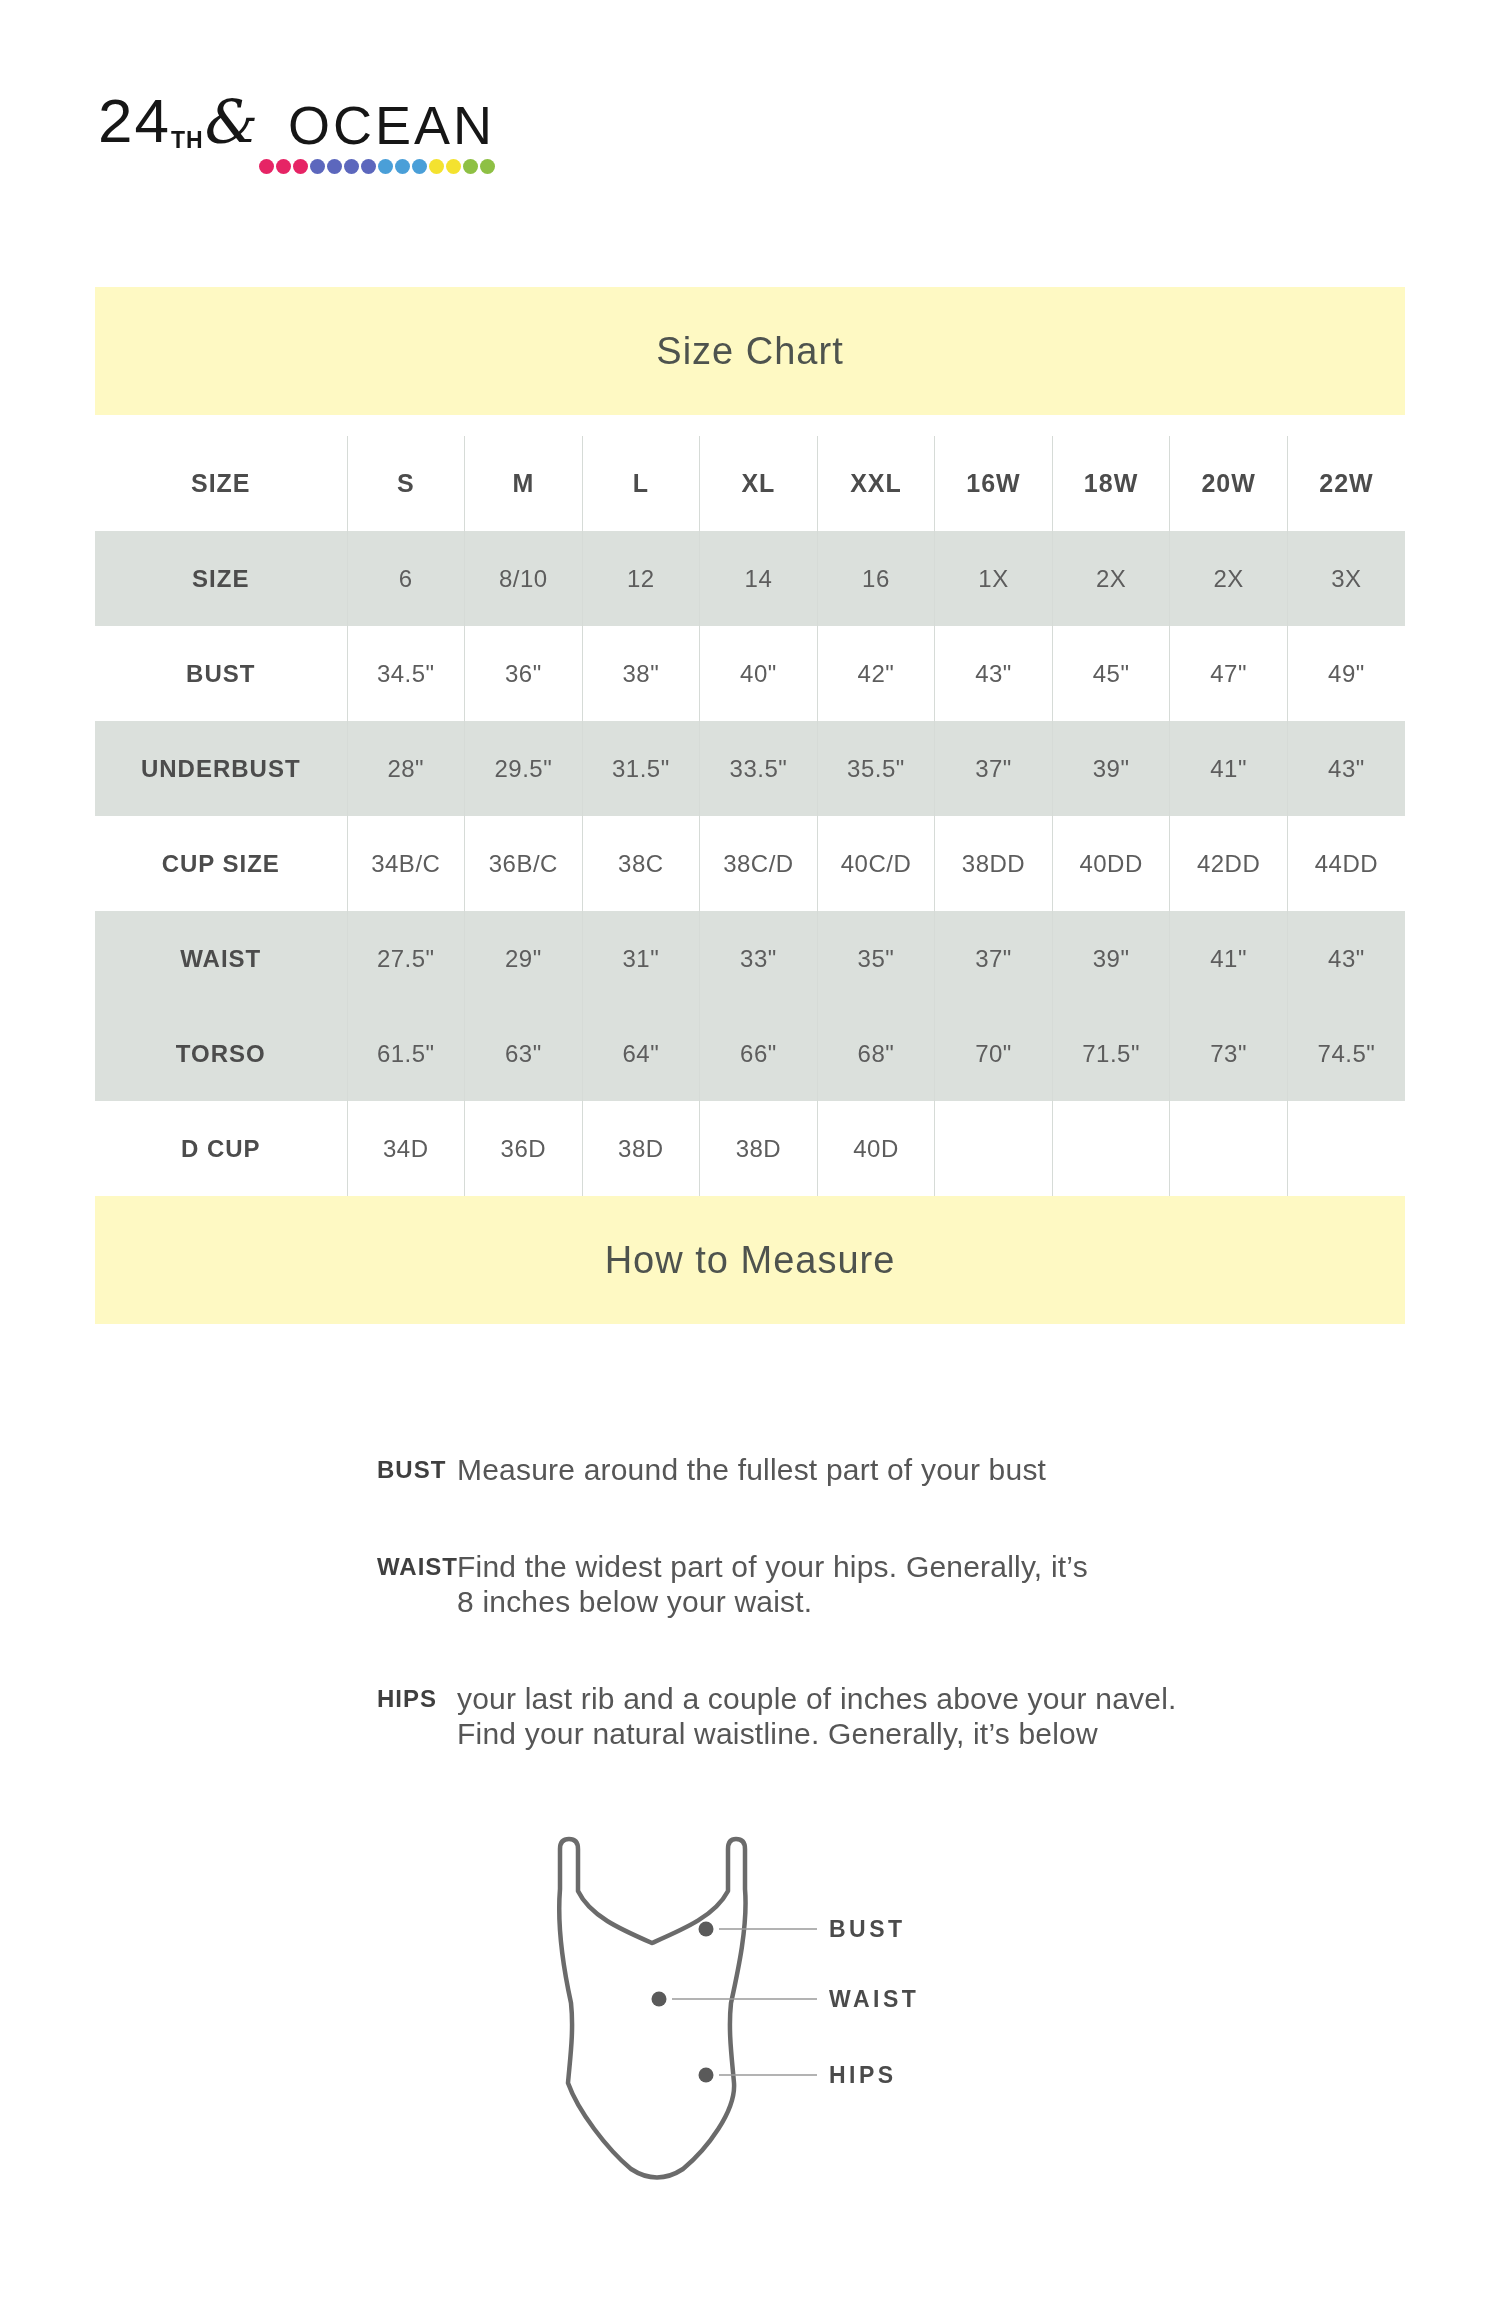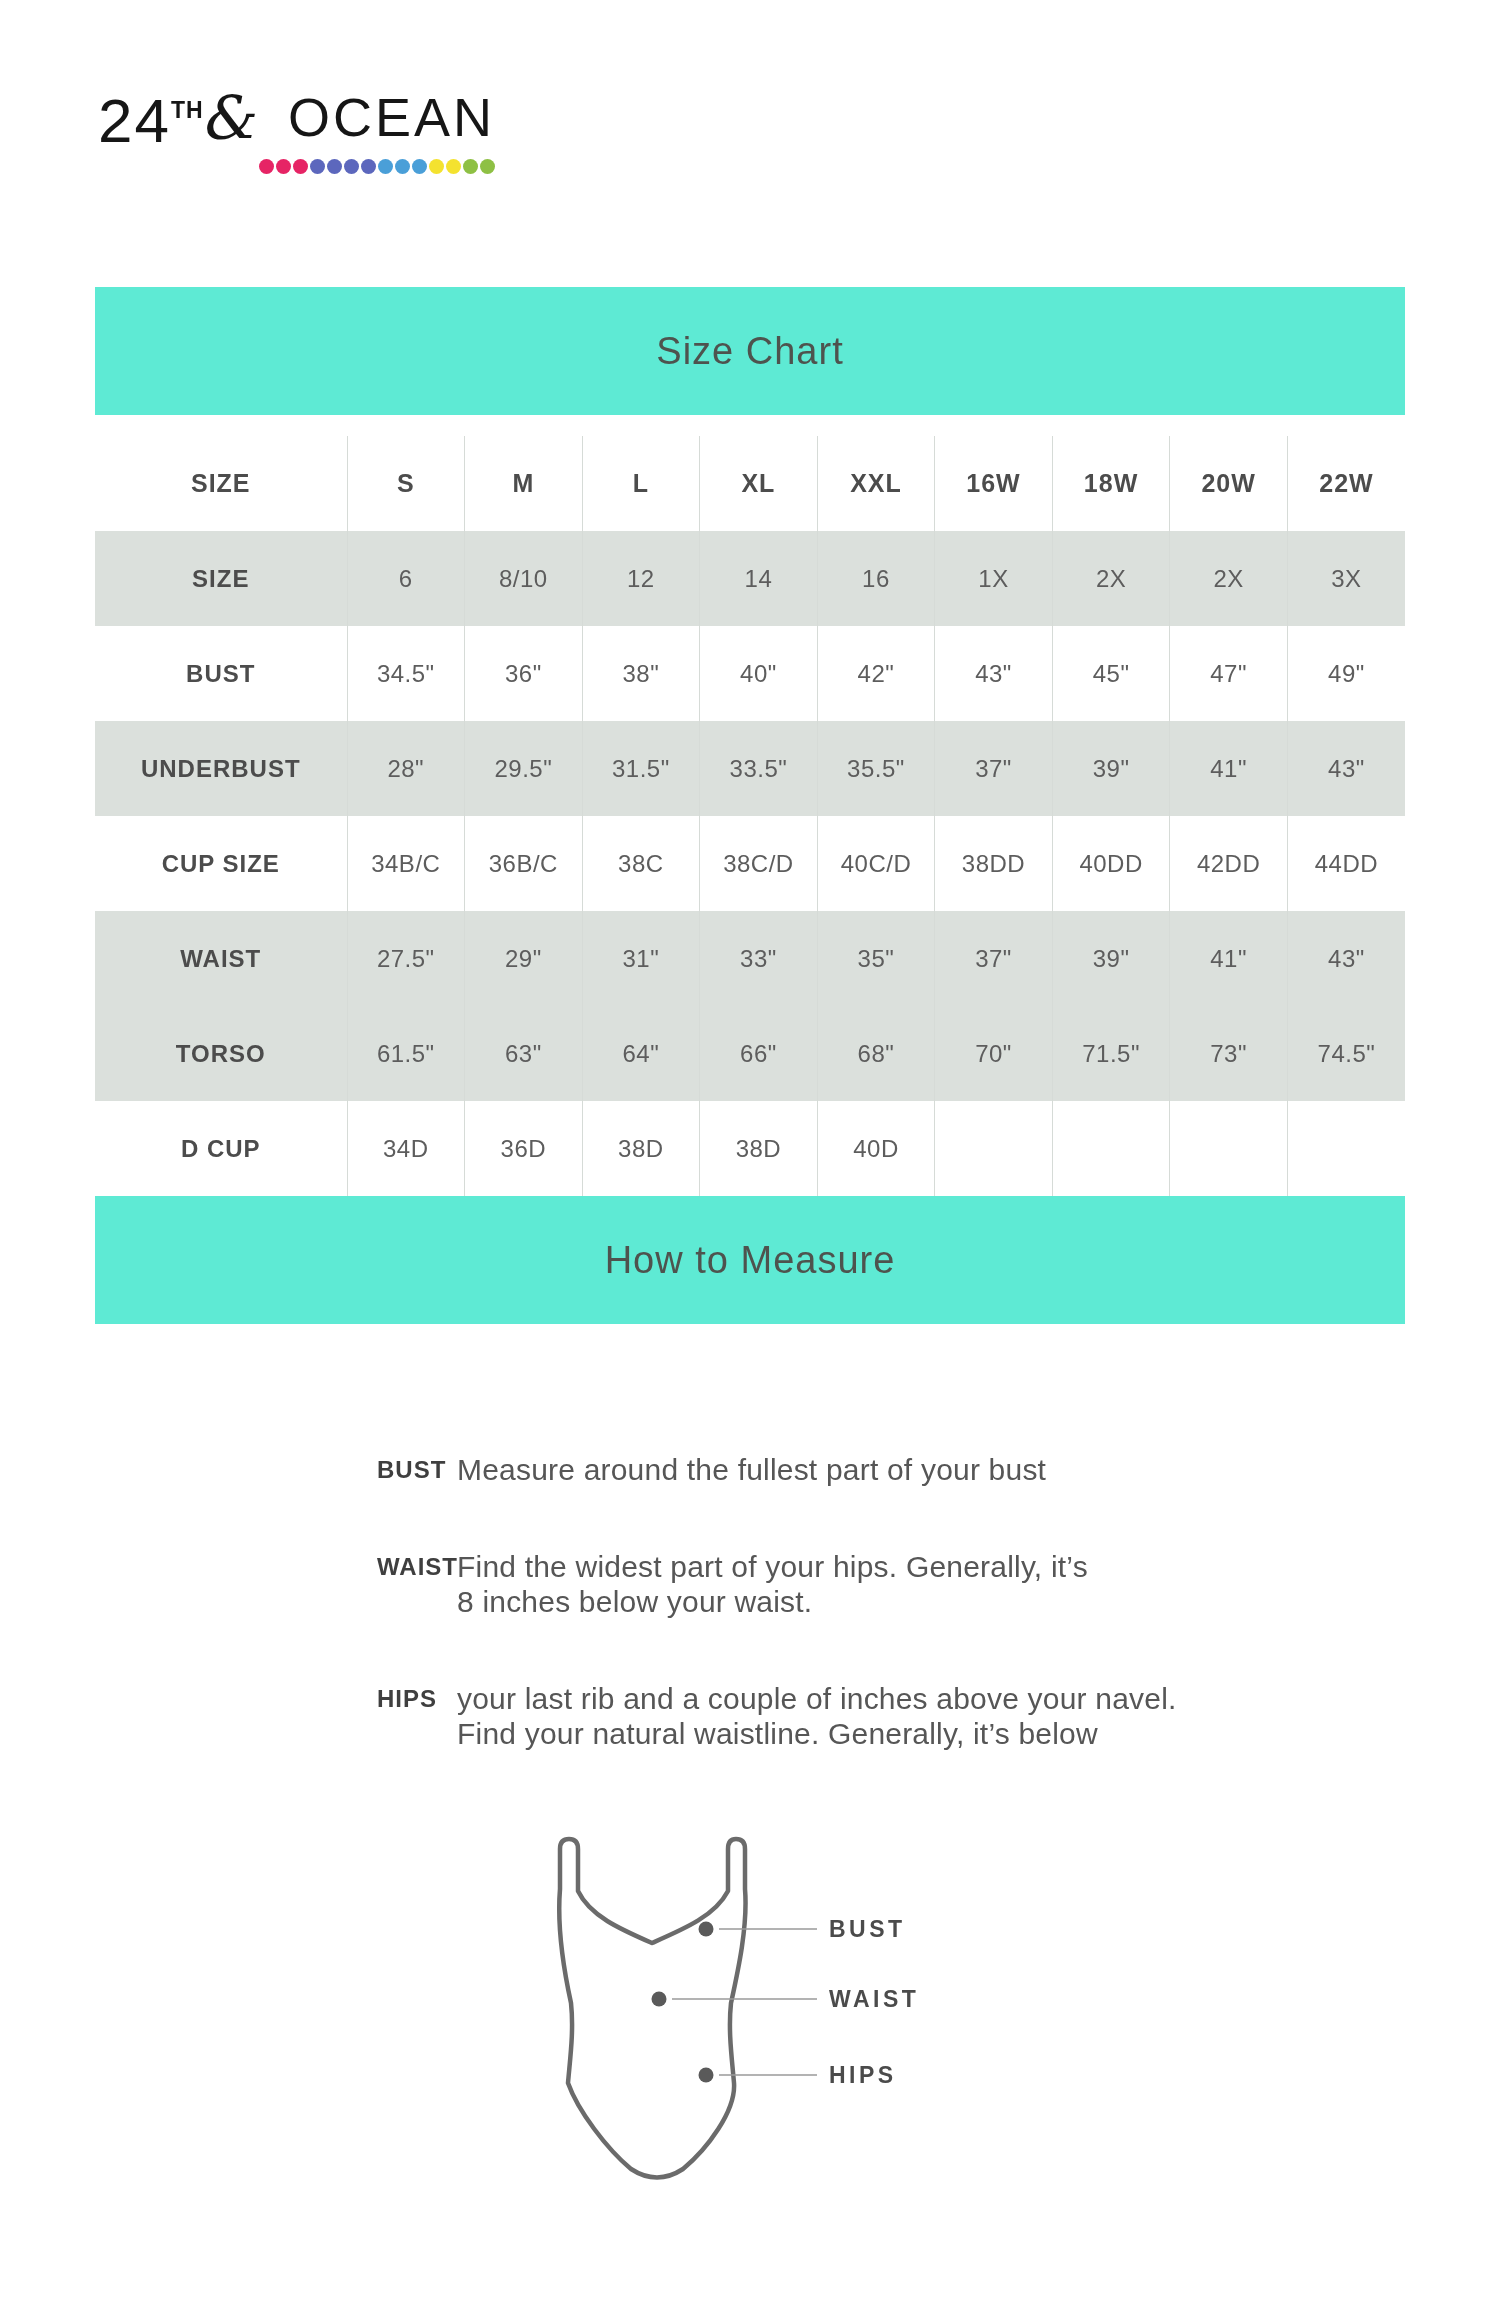--- a/index.html
+++ b/index.html
@@ -3,32 +3,32 @@
 <meta charset="utf-8">
 <style>
   html,body { margin:0; padding:0; background:#ffffff; }
   .page {
     position:relative; width:1500px; height:2299px; background:#ffffff;
     font-family:"Liberation Sans", sans-serif; overflow:hidden;
   }
 
   
   .logo { position:absolute; left:98px; top:90px; }
-  .logo-text { display:flex; align-items:flex-start; line-height:1; color:#161616; }
+  .logo-text { display:flex; align-items:flex-end; line-height:1; color:#161616; }
   .logo-number { font-size:62px; letter-spacing:2px; }
   .logo-ordinal { font-size:23px; font-weight:bold; letter-spacing:1px; margin-top:9px; }
   .logo-amp { font-family:"DejaVu Serif", serif; font-style:italic; font-size:60px; margin-left:1px; margin-top:-2px; }
   .logo-word { font-size:54px; letter-spacing:3px; margin-left:30px; }
   .logo-dots { display:flex; justify-content:flex-end; gap:2px; margin-top:7px; }
   .dot { width:15px; height:15px; border-radius:50%; flex:0 0 auto; }
 
   
   .chart { position:absolute; left:95px; top:287px; width:1310px; }
   .band {
-    height:128px; background:#5eead4; display:flex; align-items:center; justify-content:center;
+    height:128px; background:#fef9c3; display:flex; align-items:center; justify-content:center;
     font-size:38px; color:#4e534e; letter-spacing:1px;
   }
   table.size-table { width:100%; border-collapse:collapse; table-layout:fixed;margin-top:21px; }
   .size-table col.label-col { width:252px; }
   .size-table th, .size-table td {
     height:95px; text-align:center; vertical-align:middle;
     border-right:1px solid #d6dbd7; padding:0;
   }
   .size-table th:last-child, .size-table td:last-child { border-right:none; }
   .size-table thead th { font-weight:bold; font-size:25px; color:#4c4c4c; letter-spacing:1px; background:#ffffff; }

